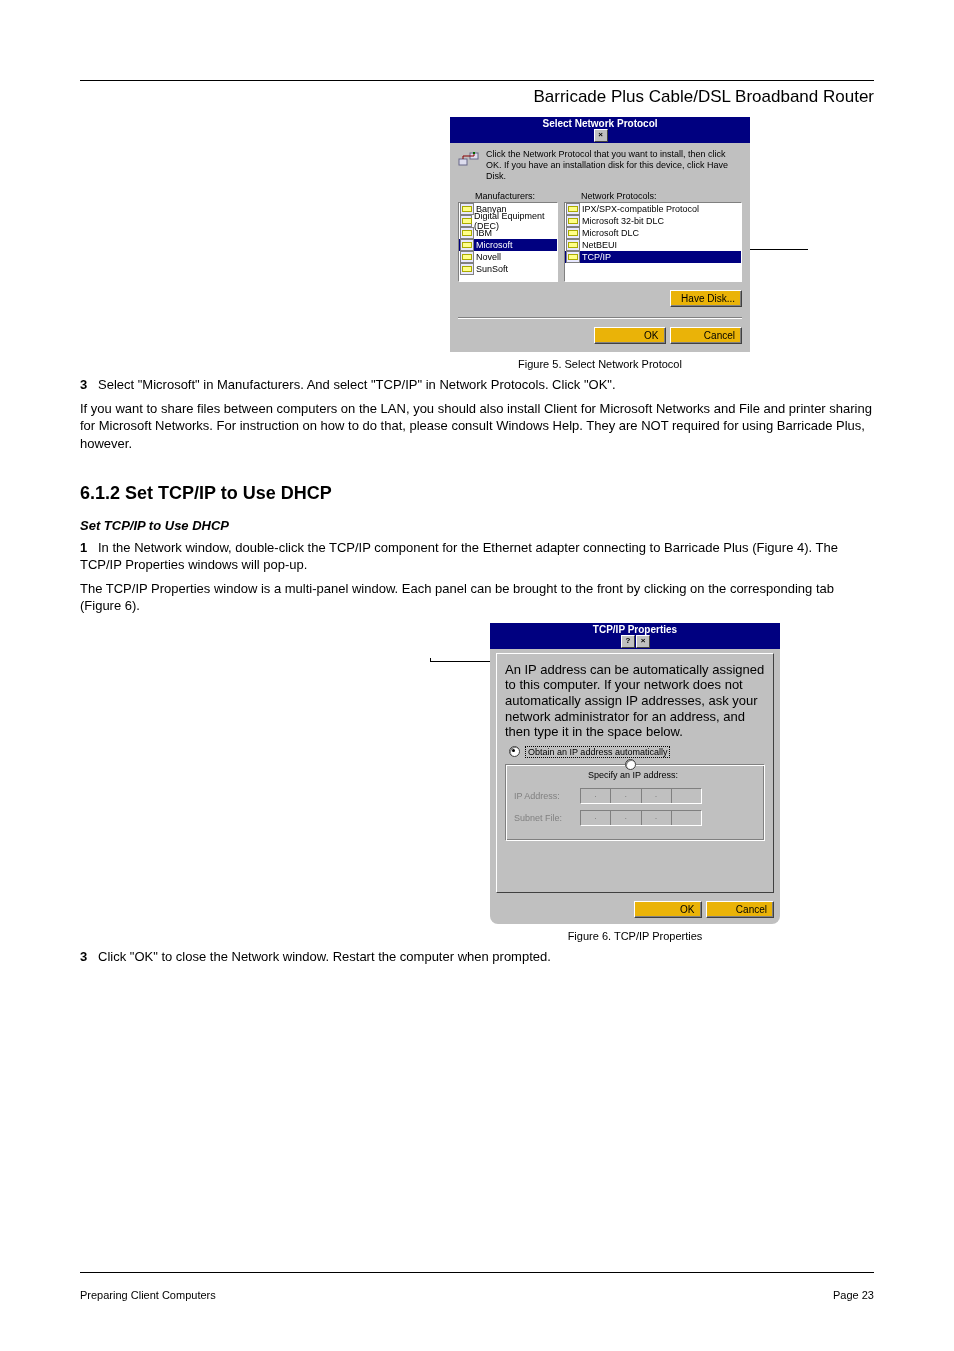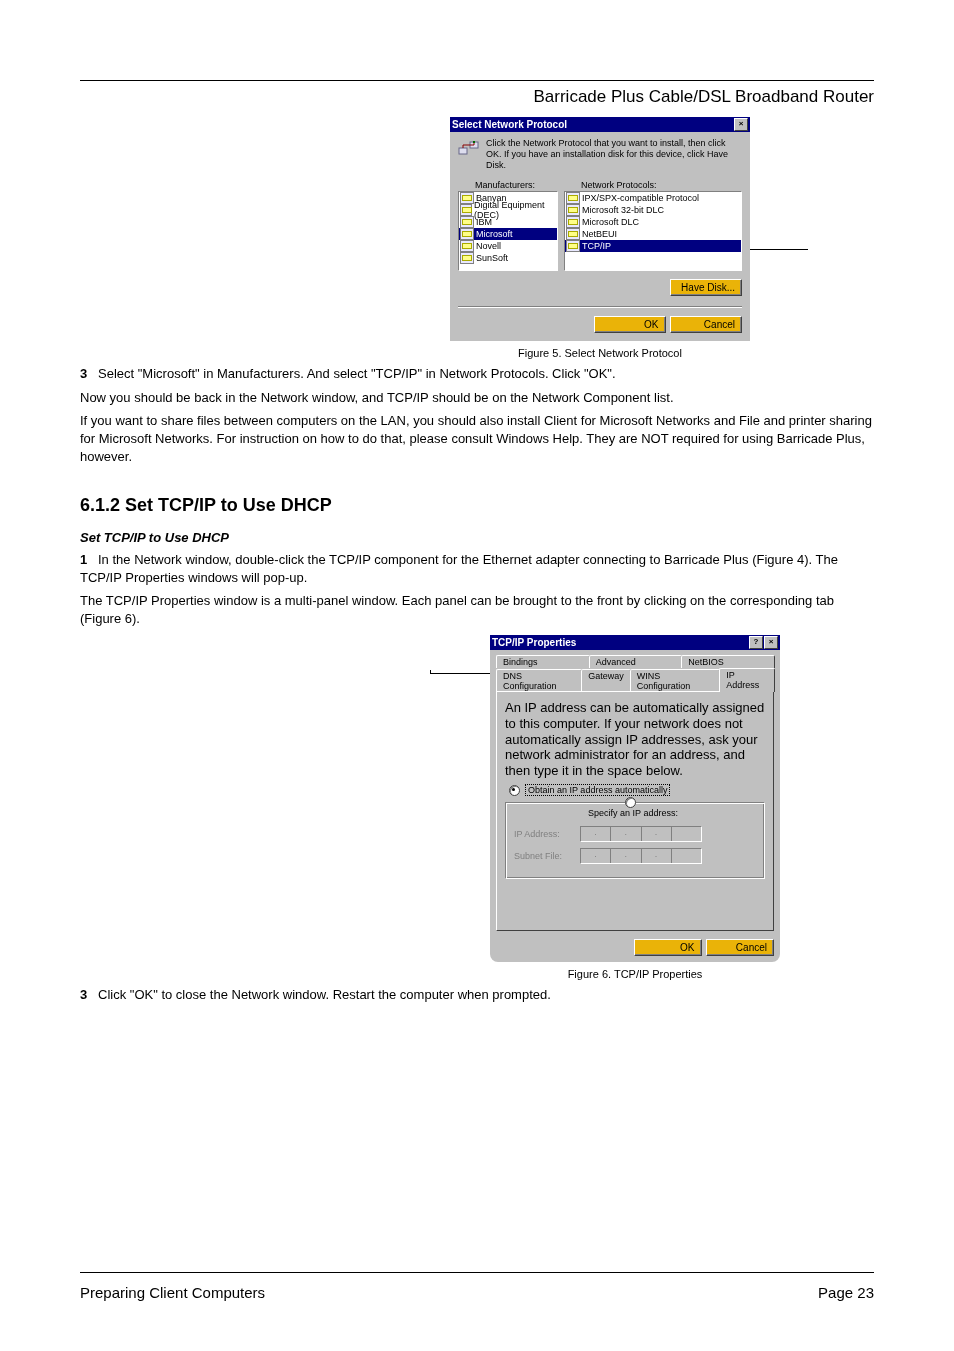--- a/index.html
+++ b/index.html
@@ -60,41 +60,42 @@
     right: 80px;
     bottom: 70px;
     border: none;
     border-top: 1px solid #000;
   }
   .footer {
     position: absolute;
     left: 80px;
     right: 80px;
     bottom: 50px;
-    font-size: 15px;
+    font-size: 11px;
     display: flex;
     justify-content: space-between;
   }
 
   
   .dlg {
     background: #c0c0c0;
     font-family: "Microsoft Sans Serif", Tahoma, Arial, sans-serif;
     color: #000;
     position: relative;
   }
   .titlebar {
     display: flex;
     align-items: center;
     justify-content: space-between;
     background: #000080;
     color: #fff;
     font-weight: bold;
     font-size: 10px;
     padding: 1px 2px;
+    flex-direction: column;
   }
   .titlebar .buttons { display: flex; }
   .titlebar .tbtn {
     width: 12px; height: 11px;
     background: #c0c0c0;
     border: 1px solid #fff;
     border-right-color: #404040;
     border-bottom-color: #404040;
     margin-left: 1px;
     font-size: 8px;
@@ -412,53 +413,39 @@
           <span class="btn9x">OK</span>
           <span class="btn9x">Cancel</span>
         </div>
       </div>
     </div>
     <div class="fig1-leader"></div>
   </div>
   <div class="fig-caption" style="margin-left:370px; width:300px;">Figure 5. Select Network Protocol</div>
 
   <p class="body"><span class="lead">3</span><span>Select "Microsoft" in Manufacturers. And select "TCP/IP" in Network Protocols. Click "OK".</span></p>
-  <p class="body">Now you should be back in the Network window, and TCP/IP should be on the Network Component list.</p>
   <p class="body">If you want to share files between computers on the LAN, you should also install Client for Microsoft Networks and File and printer sharing for Microsoft Networks. For instruction on how to do that, please consult Windows Help. They are NOT required for using Barricade Plus, however.</p>
 
   <div class="section-title">6.1.2 Set TCP/IP to Use DHCP</div>
   <div class="subhead">Set TCP/IP to Use DHCP</div>
 
   <p class="body"><span class="lead">1</span><span>In the Network window, double-click the TCP/IP component for the Ethernet adapter connecting to Barricade Plus (Figure 4). The TCP/IP Properties windows will pop-up.</span></p>
   <p class="body">The TCP/IP Properties window is a multi-panel window. Each panel can be brought to the front by clicking on the corresponding tab (Figure 6).</p>
 
   <div class="fig2-wrap">
     <div class="fig2-leader"></div>
     <div class="dlg fig2">
       <div class="titlebar">
         <span>TCP/IP Properties</span>
         <div class="buttons">
           <div class="tbtn">?</div>
           <div class="tbtn">×</div>
         </div>
       </div>
       <div class="content">
-        <div class="tabs" id="tabs2">
-            <div style="display: flex; width: 100%;">
-              <div class="tab back" style="flex: 1 1 0%;">Bindings</div>
-              <div class="tab back" style="flex: 1 1 0%;">Advanced</div>
-              <div class="tab back" style="flex: 1 1 0%;">NetBIOS</div>
-            </div>
-            <div class="row2">
-              <div class="tab back">DNS Configuration</div>
-              <div class="tab back">Gateway</div>
-              <div class="tab back">WINS Configuration</div>
-              <div class="tab front">IP Address</div>
-            </div>
-          </div>
         <div class="tabbody">
           <div class="desc">An IP address can be automatically assigned to this computer. If your network does not automatically assign IP addresses, ask your network administrator for an address, and then type it in the space below.</div>
           <div class="radio-row">
             <span class="radio checked"></span>
             <span class="focusrect">Obtain an IP address automatically</span>
           </div>
           <div class="group" id="spec-group" data-legend="">
             <div class="radio-row" style="margin:-16px 0 8px -4px;flex-direction:column;">
               <span class="radio"></span>
               <span>Specify an IP address:</span>

